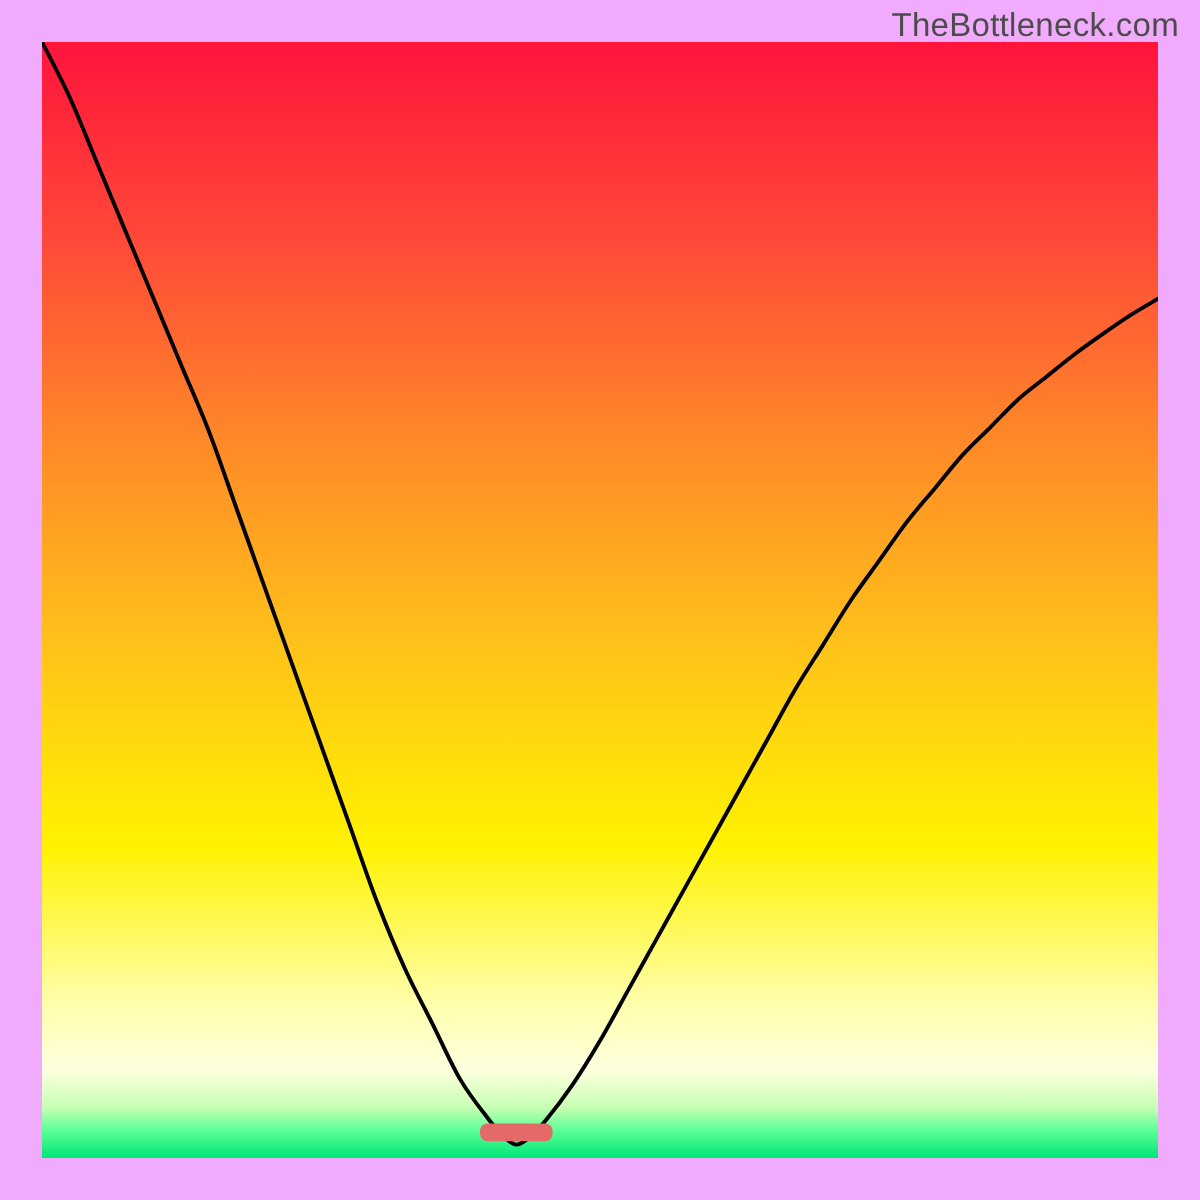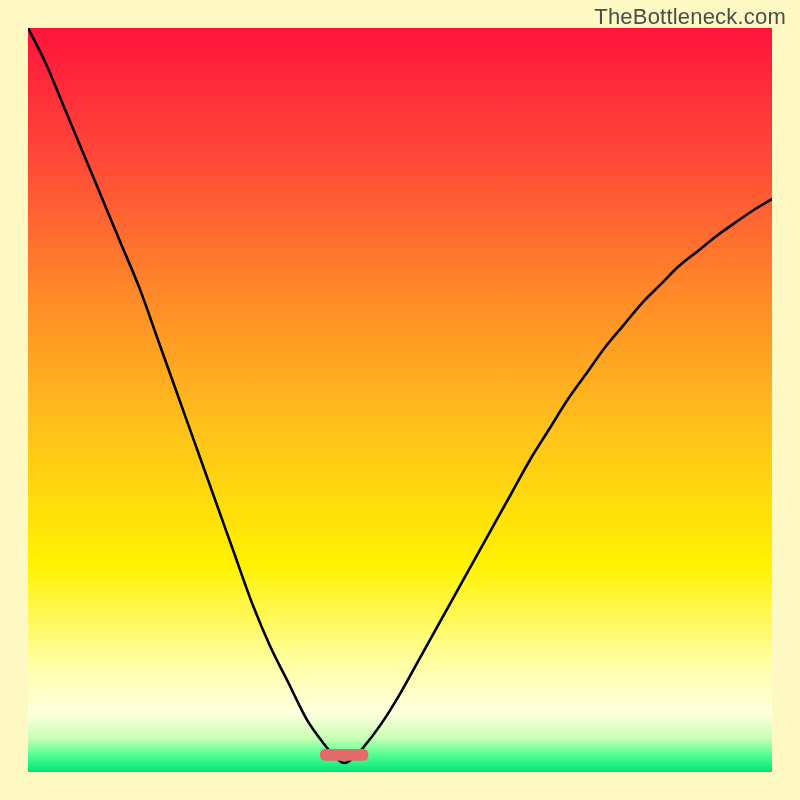--- a/index.html
+++ b/index.html
@@ -10,21 +10,21 @@
     background: #000000;
     overflow: hidden;
     font-family: Arial, Helvetica, sans-serif;
   }
   .frame {
     position: absolute;
     top: 0;
     left: 0;
     width: 800px;
     height: 800px;
-    background: #fef9c3;
+    background: #f0abfc;
   }
   .plot-area {
     position: absolute;
     top: 28px;
     left: 28px;
     width: 744px;
     height: 744px;
     overflow: hidden;
   }
   .plot-area svg {

